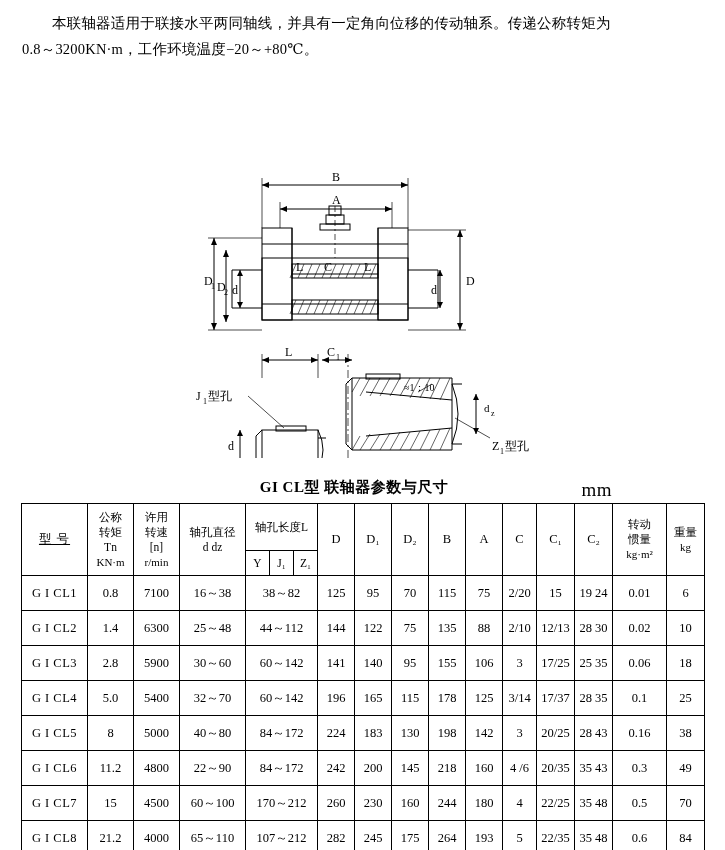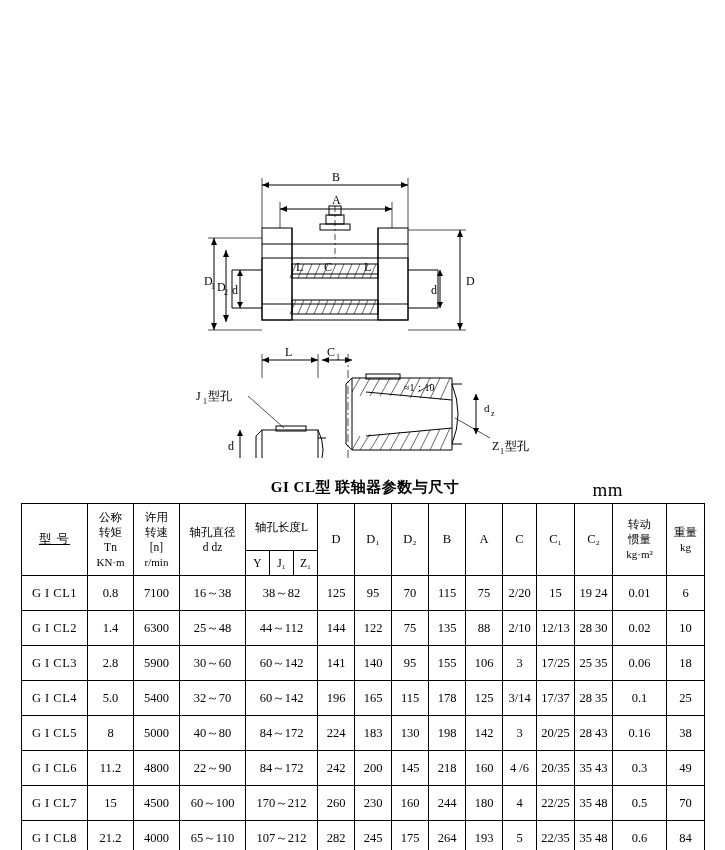--- a/index.html
+++ b/index.html
@@ -46,21 +46,20 @@
   
   .caption {
     position: absolute;
     left: 0;
     top: 478px;
     width: 708px;
     text-align: center;
     font-size: 15px;
     font-weight: bold;
     letter-spacing: 0.5px;
-    padding-left: 11px;
   }
   .caption .unit {
     position: absolute;
     right: 96px;
     top: 1px;
     font-weight: normal;
     font-size: 19px;
     font-family: "Liberation Serif", serif;
   }
 
@@ -95,20 +94,24 @@
   .hdr-small { font-size: 11px; }
   .nm { letter-spacing: 1px; text-decoration: underline; }
   .model { letter-spacing: 0.5px; font-family: Liberation Serif, serif; }
   .stack { display: block; line-height: 15px; }
 </style>
 </head>
 <body>
 
 <div class="page">
 
+  <div class="intro">
+    <div class="indent">本联轴器适用于联接水平两同轴线，并具有一定角向位移的传动轴系。传递公称转矩为</div>
+    <div>0.8～3200KN·m，工作环境温度−20～+80℃。</div>
+  </div>
 
   <div class="figure">
     <svg width="725" height="380" viewBox="0 0 725 380" xmlns="http://www.w3.org/2000/svg">
       <g stroke="#000" fill="none" stroke-width="1">
 
         <line x1="262" y1="107" x2="408" y2="107"></line>
         <path d="M262,107 l7,-3 l0,6 z" fill="#000" stroke="none"></path>
         <path d="M408,107 l-7,-3 l0,6 z" fill="#000" stroke="none"></path>
 
         <line x1="280" y1="131" x2="392" y2="131"></line>

